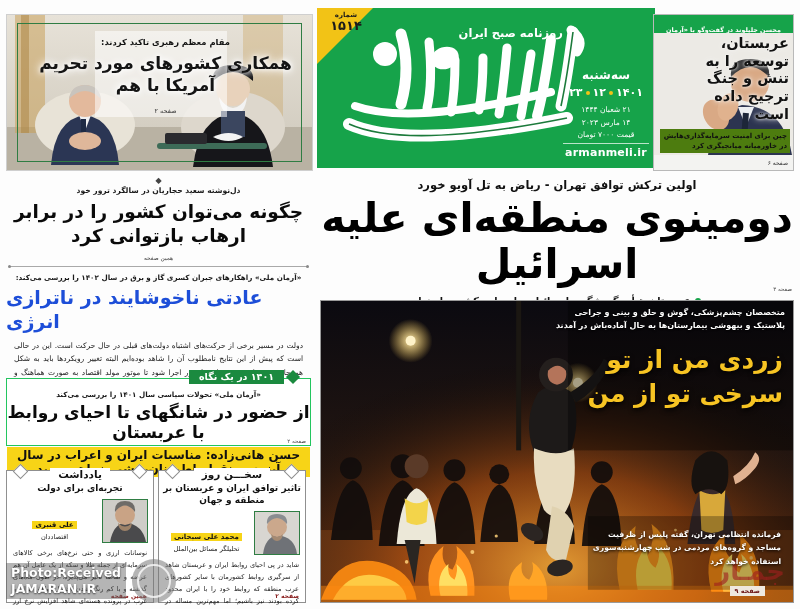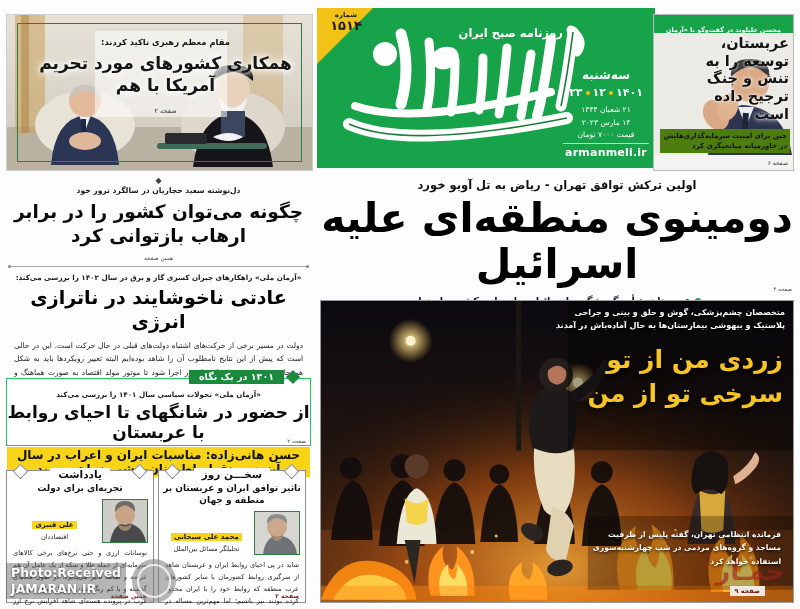--- a/index.html
+++ b/index.html
@@ -255,22 +255,22 @@
     content: "";
     position: absolute; top: -2px;
     width: 3px; height: 3px; border-radius: 50%;
     background: #888;
   }
   .hr-dotted:before { right: -2px; }
   .hr-dotted:after  { left: -2px; }
 
   .s2-kicker { font-size: 7.2px; font-weight: bold; text-align: center; color: #1b1b1b; }
   .s2-head {
-    font-size: 19px; font-weight: bold; text-align: center;
-    line-height: 1.25; margin-top: 4px; color: #000000;
+    font-size: 19px; font-weight: bold; text-align: left;
+    line-height: 1.25; margin-top: 4px; color: #1d4ed8;
   }
   .s2-body {
     font-size: 7.5px; line-height: 1.85; margin-top: 5px;
     text-align: justify; color: #1a1a1a;
     padding: 0 8px;
   }
   .s2-page { font-size: 5.6px; text-align: center; margin-top: 3px; color: #444; }
 
   
   .review-box {

